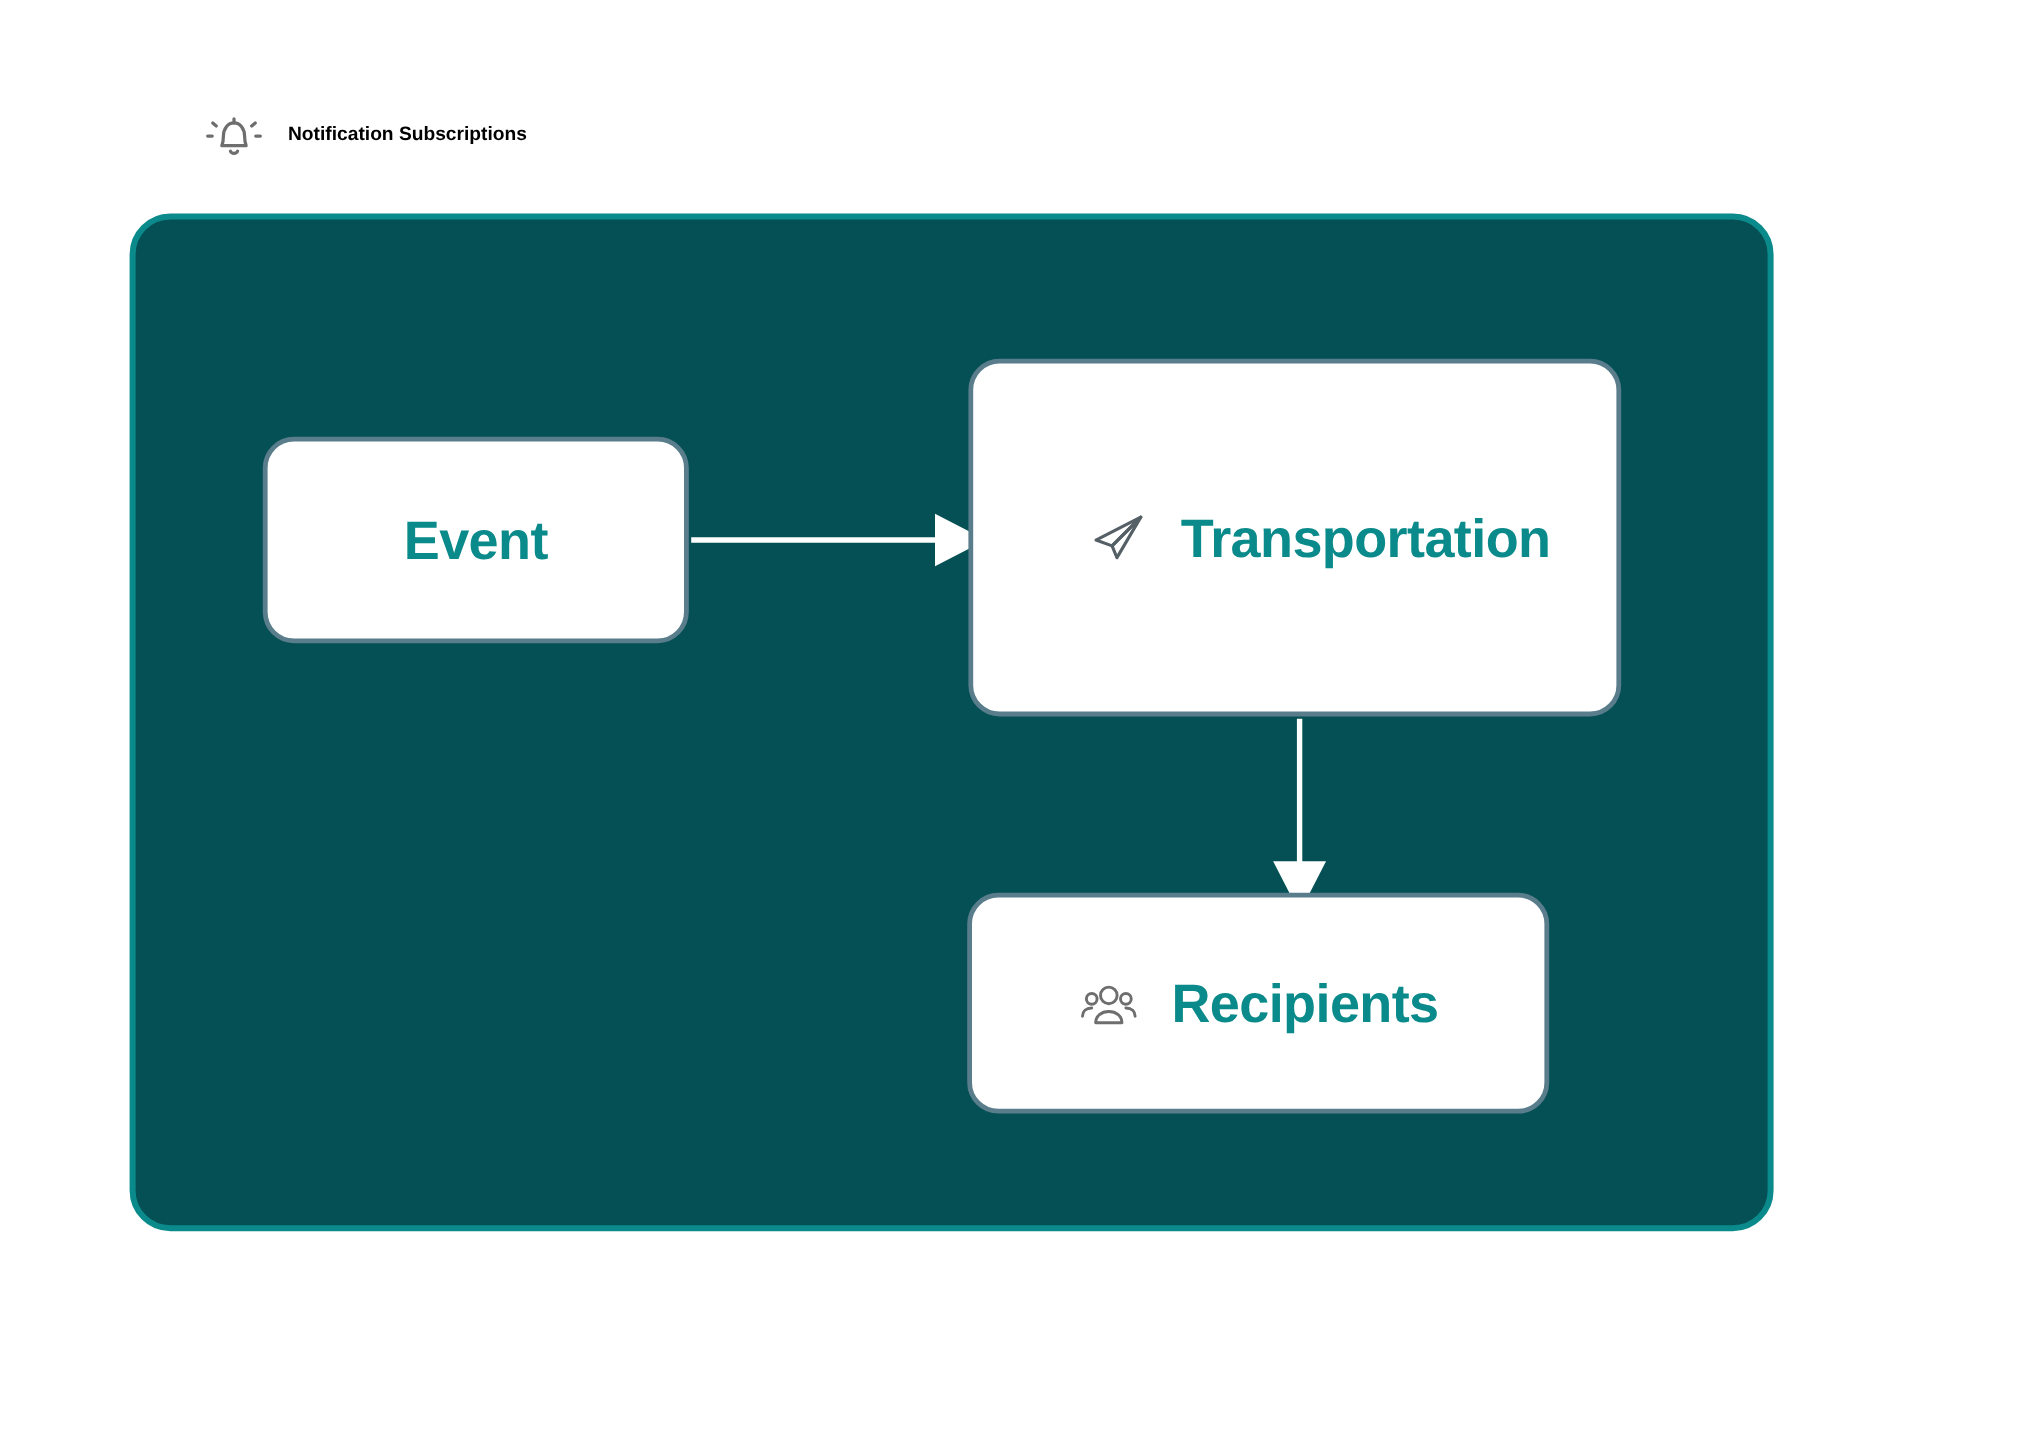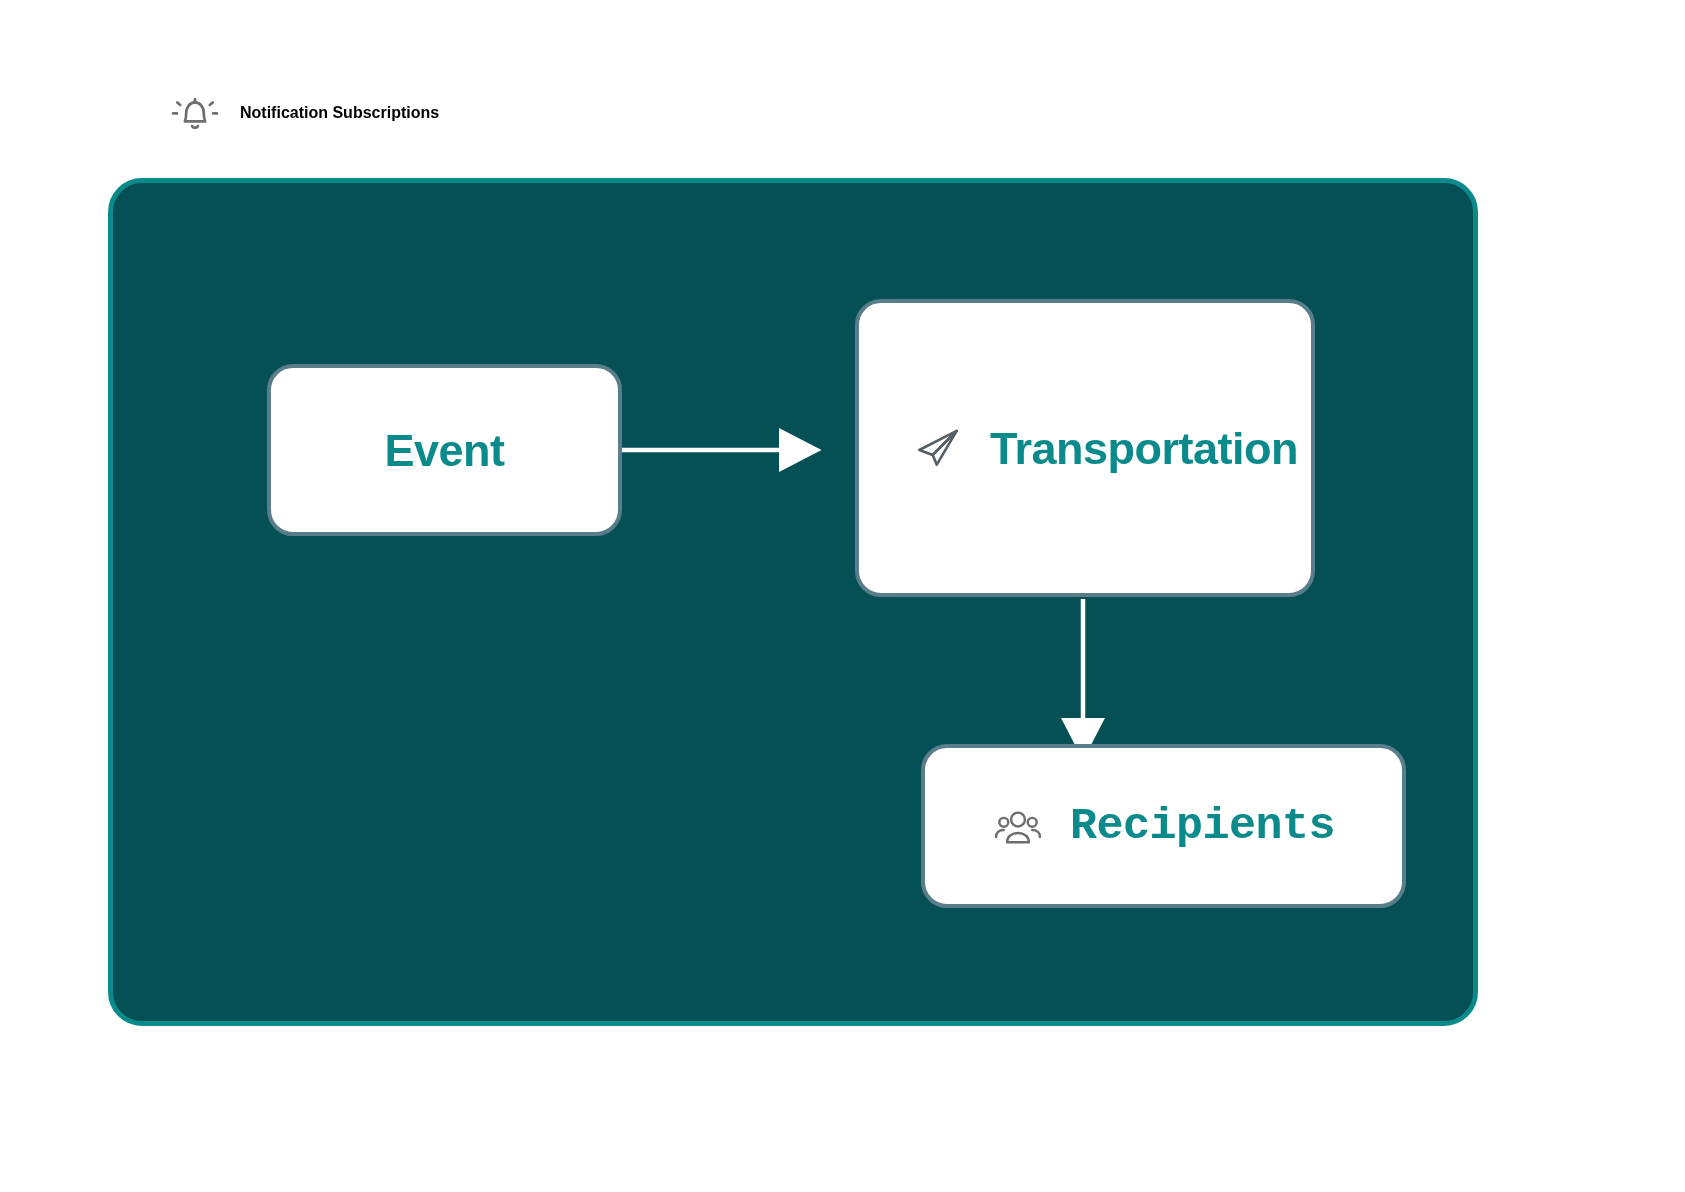--- a/index.html
+++ b/index.html
@@ -50,21 +50,20 @@
   .node-box {
     position: absolute;
     box-sizing: border-box;
     background: #ffffff;
     border: 4px solid #5a7d8c;
     border-radius: 26px;
     display: flex;
     align-items: center;
     justify-content: center;
     gap: 26px;
-    margin-left: 48px;
   }
   .node-label {
     font-size: 45px;
     font-weight: bold;
     color: #0a8a8a;
     line-height: 1;
     white-space: nowrap;
     letter-spacing: -0.5px;
   }
   .node-icon {
@@ -74,30 +73,29 @@
 
   #node-event {
     left: 106px;
     top: 181px;
     width: 355px;
     height: 172px;
   }
   #node-transportation {
     left: 694px;
     top: 116px;
-    width: 460px;
+    width: 544px;
     height: 298px;
     padding-left: 40px;
   }
   #node-recipients {
-    left: 760px;
+    left: 693px;
     top: 561px;
     width: 485px;
-    height: 164px;
-    font-family: Liberation Mono, monospace;
+    height: 184px;
   }
 
   
   #arrow-layer {
     position: absolute;
     left: 0;
     top: 0;
     width: 1370px;
     height: 848px;
     pointer-events: none;

